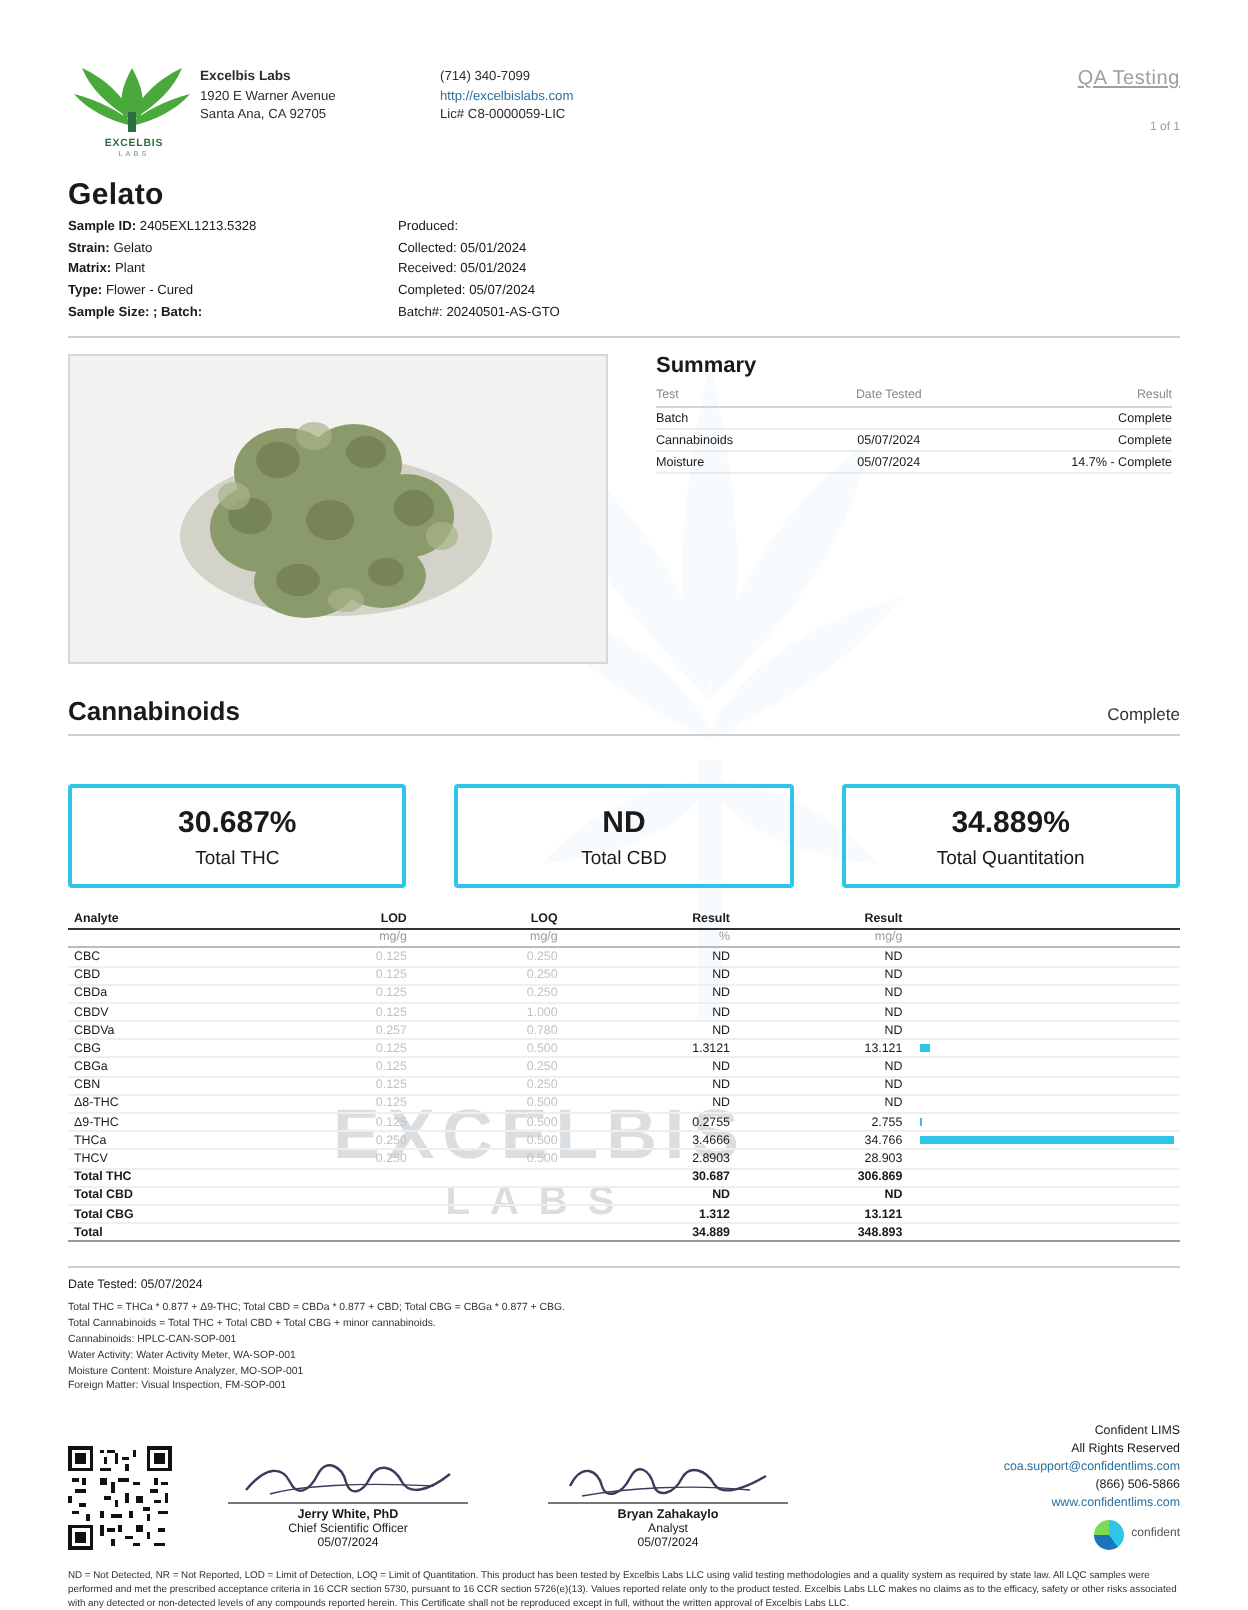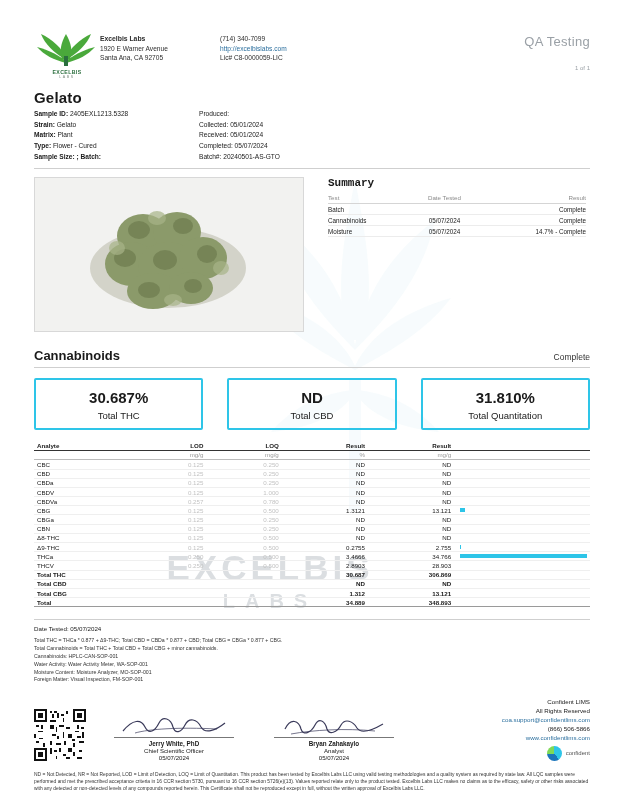--- a/index.html
+++ b/index.html
@@ -56,21 +56,21 @@
     font-size: 5.2px; letter-spacing: .4px; text-align: center; color: #2b6f3e;
     font-weight: bold; margin-top: 1px;
   }
   .logo-cap2 { font-size: 3.6px; letter-spacing: 1.6px; text-align:center; color:#7a8b7f; }
   .hdr-col { font-size: 6.6px; line-height: 1.45; color: #2d2d2d; }
   .hdr-col.a { width: 120px; padding-top: 6px; }
   .hdr-col.a .nm { font-weight: bold; font-size: 6.8px; }
   .hdr-col.b { width: 180px; padding-top: 6px; }
   .hdr-col.b a { color: #2b6f9e; text-decoration: none; }
   .hdr-right { margin-left: auto; text-align: right; padding-top: 6px; }
-  .qa { font-size: 13px; color: #9aa0a6; letter-spacing: .3px; }
+  .qa { font-size: 10px; color: #9aa0a6; letter-spacing: .3px; text-decoration: underline; }
   .pageno { font-size: 6px; color: #9aa0a6; margin-top: 16px; }
 
   
   .title {
     font-size: 15px; font-weight: bold; margin: 10px 0 3px 0; letter-spacing: .2px;
   }
   .sample-wrap { display: flex; font-size: 6.6px; line-height: 1.62; }
   .sample-left { width: 165px; }
   .sample-right { width: 230px; }
   .sample-left .k { font-weight: bold; }
@@ -82,41 +82,41 @@
     width: 270px; height: 155px;
     border: 1px solid #d8d8d8;
     background: #f2f2f0;
     position: relative;
     overflow: hidden;
   }
   .bud {
     position: absolute; left: 38px; top: 18px; width: 190px; height: 120px;
   }
   .summary { margin-left: 24px; width: 258px; }
-  .summary h3 { font-size: 11px; font-weight: bold; margin: 0 0 4px 0; font-family: Liberation Mono, monospace; }
+  .summary h3 { font-size: 11px; font-weight: bold; margin: 0 0 4px 0; }
   table.sum { width: 100%; border-collapse: collapse; font-size: 6.3px; }
   table.sum th {
     text-align: left; font-weight: normal; color: #8a8a8a; font-size: 6.2px;
     border-bottom: 1px solid #d5d5d5; padding: 1px 0 2px 0;
   }
   table.sum th.c { text-align: center; }
   table.sum th.r, table.sum td.r { text-align: right; }
   table.sum td { padding: 1.5px 0; border-bottom: 1px solid #ececec; }
   table.sum td.c { text-align: center; }
 
   
   .sec-head {
     display: flex; align-items: baseline; margin-top: 16px;
     border-bottom: 1px solid #cfcfcf; padding-bottom: 4px;
   }
   .sec-head h2 { font-size: 13px; margin: 0; font-weight: bold; }
   .sec-head .st { margin-left: auto; font-size: 8.5px; color: #333; }
 
   
-  .boxes { display: flex; gap: 24px; margin-top: 10px; }
+  .boxes { display: flex; gap: 24px; margin-top: 24px; }
   .bigbox {
     flex: 1; border: 2px solid #2ec5e8; border-radius: 2px;
     text-align: center; padding: 9px 0 7px 0;
   }
   .bigbox .v { font-size: 15px; font-weight: bold; }
   .bigbox .l { font-size: 9.5px; margin-top: 4px; }
 
   
   table.an { width: 100%; border-collapse: collapse; margin-top: 12px; font-size: 6.2px; }
   table.an th {
@@ -312,21 +312,21 @@
     <div class="boxes">
       <div class="bigbox">
         <div class="v">30.687%</div>
         <div class="l">Total THC</div>
       </div>
       <div class="bigbox">
         <div class="v">ND</div>
         <div class="l">Total CBD</div>
       </div>
       <div class="bigbox">
-        <div class="v">31.810%</div>
+        <div class="v">34.889%</div>
         <div class="l">Total Quantitation</div>
       </div>
     </div>
 
     <table class="an">
       <thead>
         <tr>
           <th class="l" style="width:90px">Analyte</th>
           <th style="width:70px">LOD</th>
           <th style="width:70px">LOQ</th>

